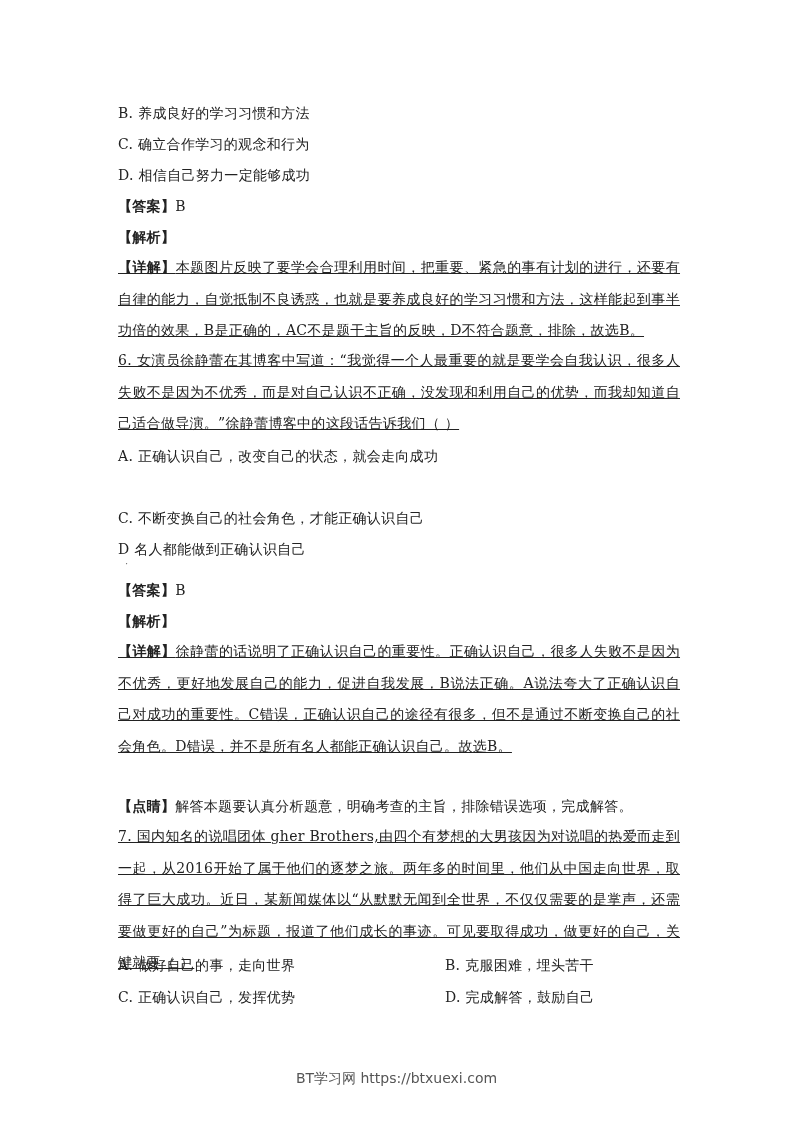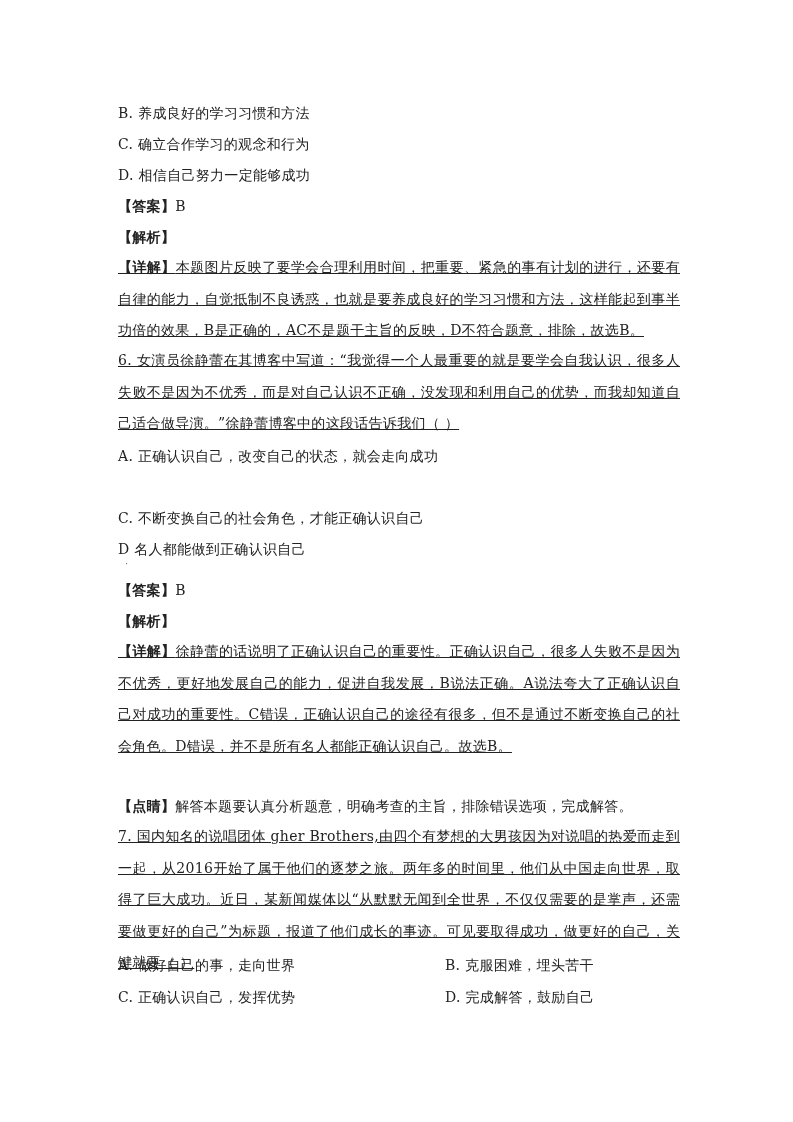--- a/index.html
+++ b/index.html
@@ -53,13 +53,14 @@
     <span class="bold-tag">【点睛】</span><span>解答本题要认真分析题意，明确考查的主旨，排除错误选项，完成解答。</span>
   </div>
 
   <div class="para" style="top:821px">7.  国内知名的说唱团体   gher   Brothers,由四个有梦想的大男孩因为对说唱的热爱而走到一起，从2016开始了属于他们的逐梦之旅。两年多的时间里，他们从中国走向世界，取得了巨大成功。近日，某新闻媒体以“从默默无闻到全世界，不仅仅需要的是掌声，还需要做更好的自己”为标题，报道了他们成长的事迹。可见要取得成功，做更好的自己，关键就要（    ）</div>
 
   <div class="line" style="top:955px">A.  做好自己的事，走向世界</div>
   <div class="opt-right" style="top:955px">B.  克服困难，埋头苦干</div>
   <div class="line" style="top:987px">C.  正确认识自己，发挥优势</div>
   <div class="opt-right" style="top:987px">D.  完成解答，鼓励自己</div>
 
+  <div class="footer">BT学习网 https://btxuexi.com</div>
 </div>
 
 </body></html>

